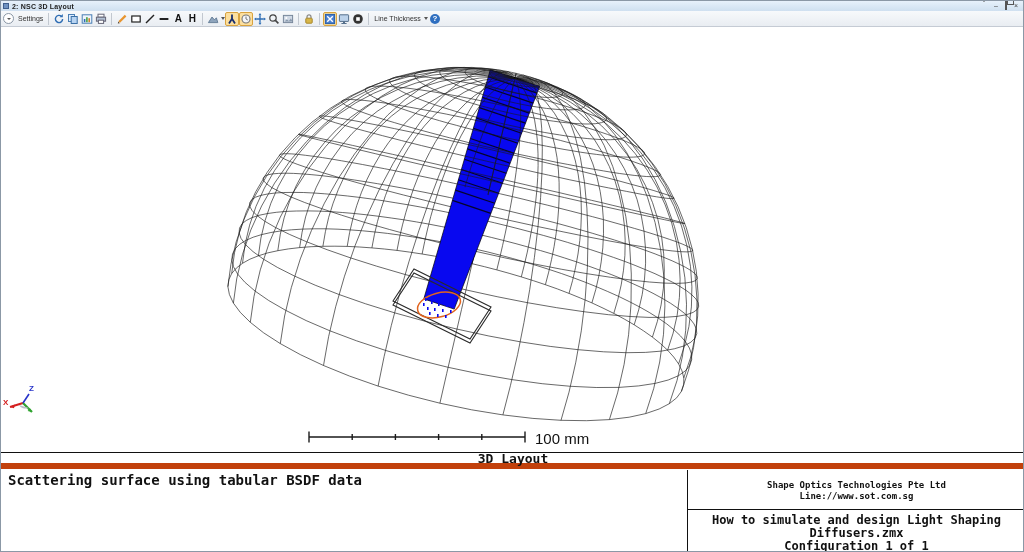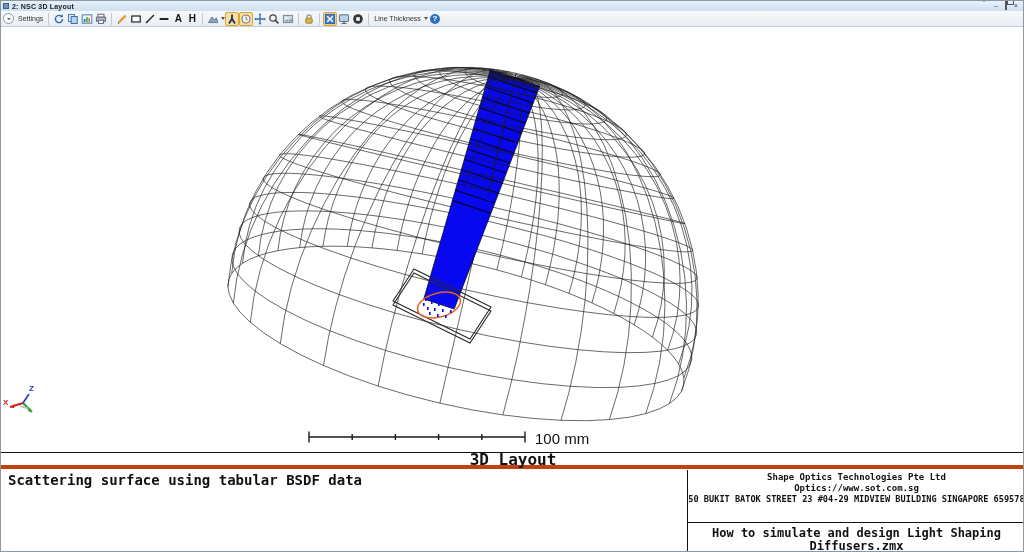--- a/index.html
+++ b/index.html
@@ -34,28 +34,28 @@
   .tb-caret{width:0;height:0;border-left:2.5px solid transparent;border-right:2.5px solid transparent;
     border-top:3px solid #555;margin-left:1px;}
   .help-circle{width:10px;height:10px;border-radius:50%;background:#2f6fc0;color:#fff;font-size:8px;
     font-weight:bold;display:flex;align-items:center;justify-content:center;margin-left:2px;}
   
   .canvas{position:absolute;left:0;top:26px;width:1024px;height:526px;background:#fff;}
   .canvas svg.scene{position:absolute;left:0;top:0;}
   
   .mono{font-family:"DejaVu Sans Mono","Liberation Mono",monospace;}
   .view-title-row{position:absolute;left:0;top:425px;width:1024px;height:17px;border-top:1px solid #111;
-    border-bottom:4px solid #c2410c;display:flex;align-items:center;justify-content:center;
-    font-size:16px;font-weight:bold;color:#111;background:#fff;box-sizing:border-box;}
+    border-bottom:6px solid #c2410c;display:flex;align-items:center;justify-content:center;
+    font-size:13px;font-weight:bold;color:#111;background:#fff;box-sizing:border-box;}
   .footer{position:absolute;left:0;top:443px;width:1024px;height:83px;display:flex;background:#fff;}
   .footer-left{width:686px;box-sizing:border-box;padding:3px 0 0 7px;font-size:14px;font-weight:bold;
     color:#111;line-height:14px;}
   .footer-right{width:338px;box-sizing:border-box;border-left:1px solid #111;display:flex;flex-direction:column;}
   .company-block{height:54px;box-sizing:border-box;border-bottom:1px solid #111;text-align:center;
-    padding-top:2px;font-size:9px;font-weight:bold;line-height:11px;color:#111;}
+    padding-top:10px;font-size:9px;font-weight:bold;line-height:11px;color:#111;}
   .file-block{flex:1;text-align:center;padding-top:4px;font-size:12px;font-weight:bold;line-height:13px;color:#111;}
 </style>
 </head>
 <body>
 
 <div class="window">
 
   <div class="titlebar">
     <span class="app-icon"></span>
     <span class="title-text">2: NSC 3D Layout</span>
@@ -280,22 +280,22 @@
     <div class="view-title-row mono">
       <span>3D Layout</span>
     </div>
     <div class="footer">
       <div class="footer-left mono">
         <div>Scattering surface using tabular BSDF data</div>
       </div>
       <div class="footer-right">
         <div class="company-block mono">
           <div>Shape Optics Technologies Pte Ltd</div>
-          <div>Optics://www.sot.com.sg</div>
-          <div style="font-size:8.6px;">50 BUKIT BATOK STREET 23 #04-29 MIDVIEW BUILDING SINGAPORE 659578</div>
+          <div>Line://www.sot.com.sg</div>
         </div>
         <div class="file-block mono">
           <div>How to simulate and design Light Shaping Diffusers.zmx</div>
+          <div>Configuration 1 of 1</div>
         </div>
       </div>
     </div>
   </div>
 </div>
 
 </body></html>

